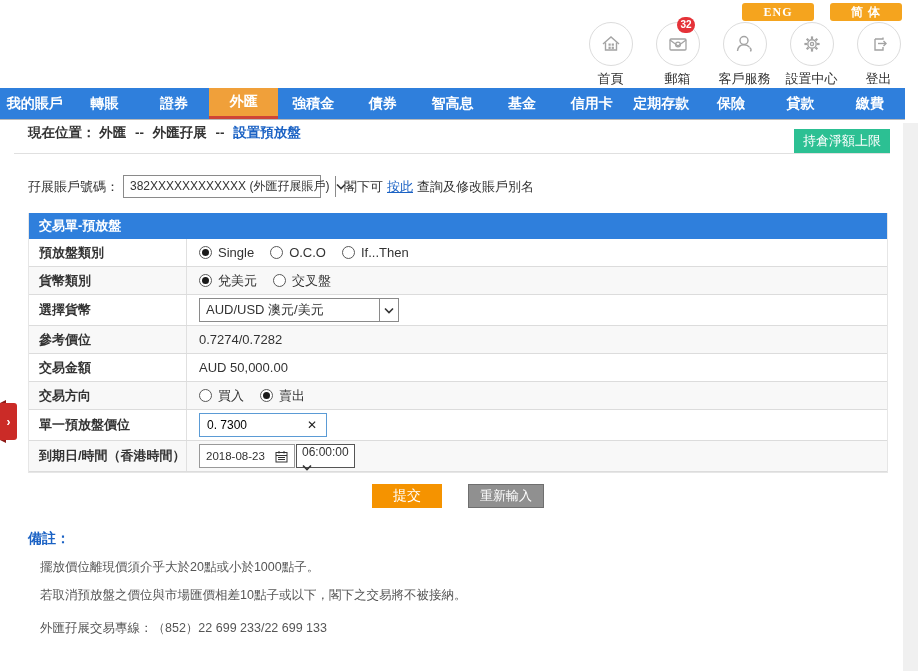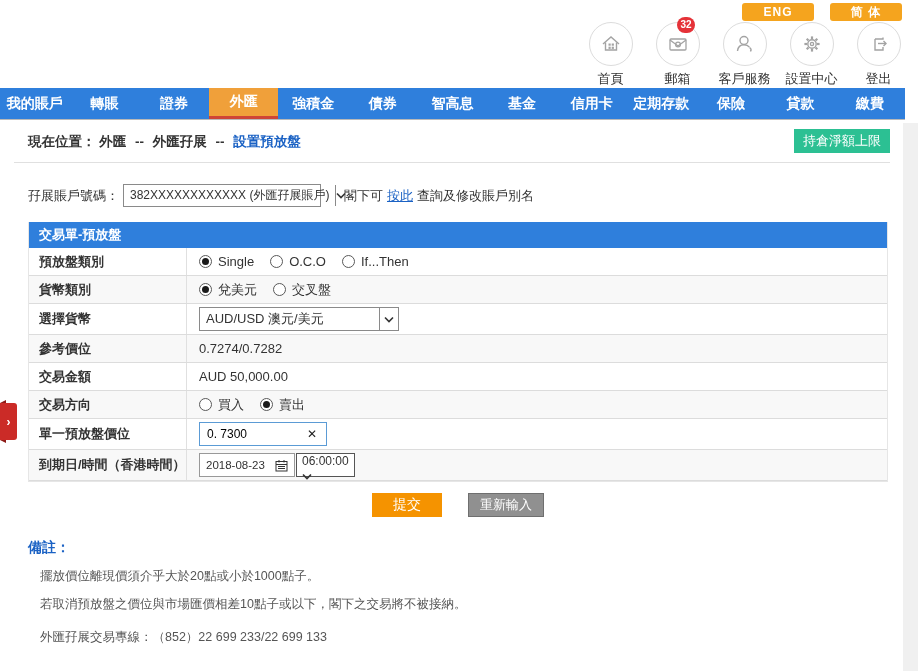--- a/index.html
+++ b/index.html
@@ -3,39 +3,39 @@
 <meta charset="utf-8">
 <style>
   * { margin:0; padding:0; box-sizing:border-box; }
   html,body { width:918px; height:671px; }
   body { font-family:"Liberation Sans","DejaVu Sans",sans-serif; background:#fff; position:relative; overflow:hidden; color:#333; }
 
   
   .topbar { height:88px; position:relative; background:#fff; }
   .lang-row { position:absolute; top:3px; right:16px; display:flex; gap:16px; }
   .pill { width:72px; height:18px; background:#f5a41e; color:#fff; border:none; border-radius:3px;
-          font-size:12px; font-weight:bold; font-family:Liberation Sans, sans-serif; letter-spacing:1px; cursor:pointer; }
+          font-size:12px; font-weight:bold; font-family:Liberation Serif, serif; letter-spacing:1px; cursor:pointer; }
   .quick-icons { position:absolute; top:22px; right:6px; display:flex; }
   .qicon { width:67px; text-align:center; cursor:pointer; position:relative; }
   .circle { width:44px; height:44px; border:1px solid #dcdcdc; border-radius:50%; margin:0 auto;
             display:flex; align-items:center; justify-content:center; background:#fff; position:relative; }
   .qlabel { font-size:13px; color:#333; margin-top:4px; white-space:nowrap; }
   .badge { position:absolute; top:-6px; right:4px; min-width:17px; height:16px; padding:0 3px;
            background:#e53238; color:#fff; border-radius:9px; font-size:10px; font-weight:bold;
            line-height:16px; text-align:center; }
 
   
   .nav { height:32px; width:905px; background:#2f7fdc; display:flex; border-bottom:1px solid #b9b9b9; }
   .nav-item { flex:1; display:flex; align-items:center; justify-content:center; color:#fff;
               font-size:14px; font-weight:bold; cursor:pointer; white-space:nowrap; }
   .nav-item.active { background:#f0a03a; border-bottom:3px solid #cf4436; }
   .right-strip { position:absolute; top:123px; right:0; width:15px; height:548px; background:#f0f0f0; }
 
   
-  .breadcrumb-row { margin-left:14px; width:876px; padding:13px 0 11px 14px;
+  .breadcrumb-row { margin-left:14px; width:876px; padding:4px 0 11px 14px;
                     border-bottom:1px solid #e0e0e0; position:relative; font-size:13.5px; font-weight:bold; }
   .bc-sep { margin:0 5px; color:#333; }
   .bc-current { color:#1b62c4; }
   .green-btn { position:absolute; right:0; top:9px; background:#2cc093; color:#fff; border:none;
                height:24px; padding:0 9px; font-size:13px; font-family:inherit; cursor:pointer; }
 
   
   .account-row { margin:21px 0 0 28px; display:flex; align-items:center; font-size:13px; }
   .account-row .lbl { margin-right:4px; }
   .select { border:1px solid #8a8a8a; background:#fff; height:23px; display:flex; align-items:center; cursor:pointer; }

